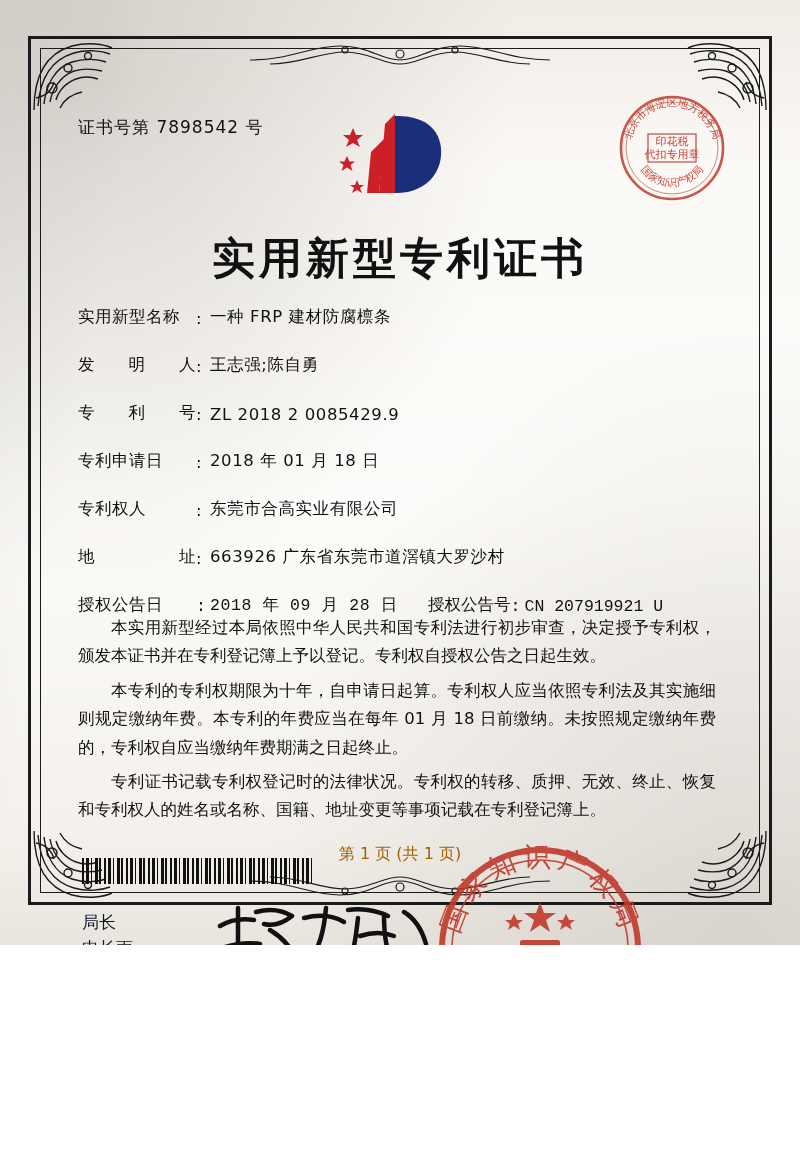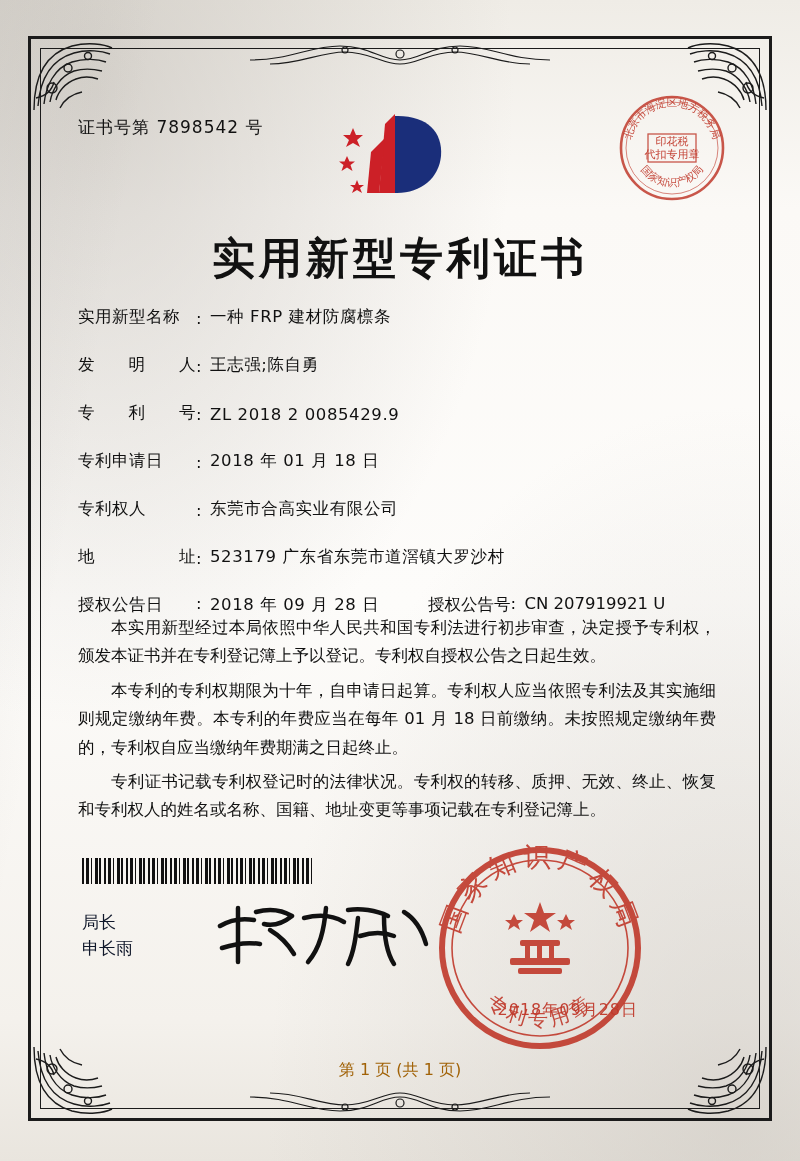--- a/index.html
+++ b/index.html
@@ -6,21 +6,21 @@
     margin: 0;
     padding: 0;
     background: #ffffff;
   }
   body {
     font-family: "Liberation Serif", "DejaVu Serif", serif;
   }
   .page {
     position: relative;
     width: 800px;
-    height: 1161px;
+    height: 945px;
     margin: 0 auto;
     background: #f6f3ee;
     overflow: hidden;
   }
   
   .paper-shade {
     position: absolute;
     inset: 0;
     background:
       radial-gradient(ellipse at 12% 8%, rgba(190,185,178,0.55) 0%, rgba(255,255,255,0) 42%),
@@ -161,21 +161,22 @@
     flex: 1;
     letter-spacing: 0.6px;
   }
   .row-two {
     display: flex;
     align-items: baseline;
     margin-bottom: 18px;
   }
   .row-two .half {
     display: flex;
-    align-items: flex-start;
+    align-items: flex-end;
+    font-family: Liberation Mono, monospace;
   }
   .row-two .half:first-child { width: 350px; flex: 0 0 350px; }
 
   
   .paras {
     position: absolute;
     left: 18px;
     right: 8px;
     top: 544px;
     font-size: 16.5px;
@@ -414,21 +415,21 @@
         <span class="field-colon">:</span>
         <span class="field-value">东莞市合高实业有限公司</span>
       </div>
 
       <div class="field-row">
         <span class="field-label spread">
           <span>地</span>
           <span>址</span>
         </span>
         <span class="field-colon">:</span>
-        <span class="field-value">523179 广东省东莞市道滘镇大罗沙村</span>
+        <span class="field-value">663926 广东省东莞市道滘镇大罗沙村</span>
       </div>
 
       <div class="row-two">
         <div class="half">
           <span class="field-label">授权公告日</span>
           <span class="field-colon">:</span>
           <span class="field-value">2018 年 09 月 28 日</span>
         </div>
         <div class="half">
           <span>授权公告号</span>

